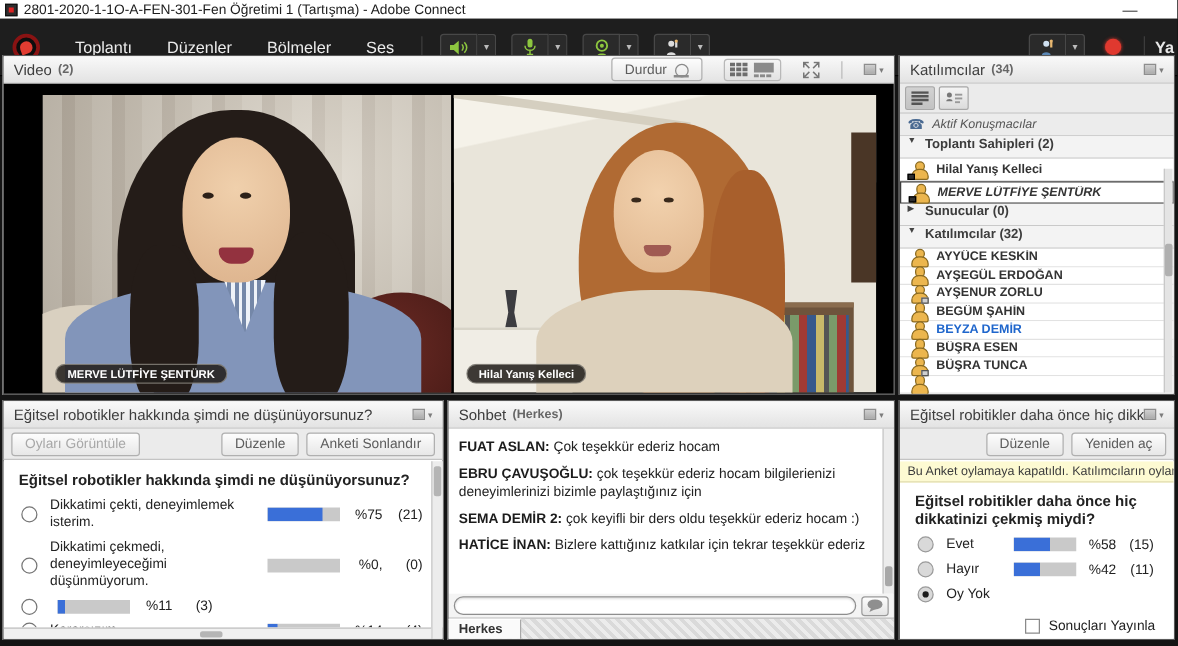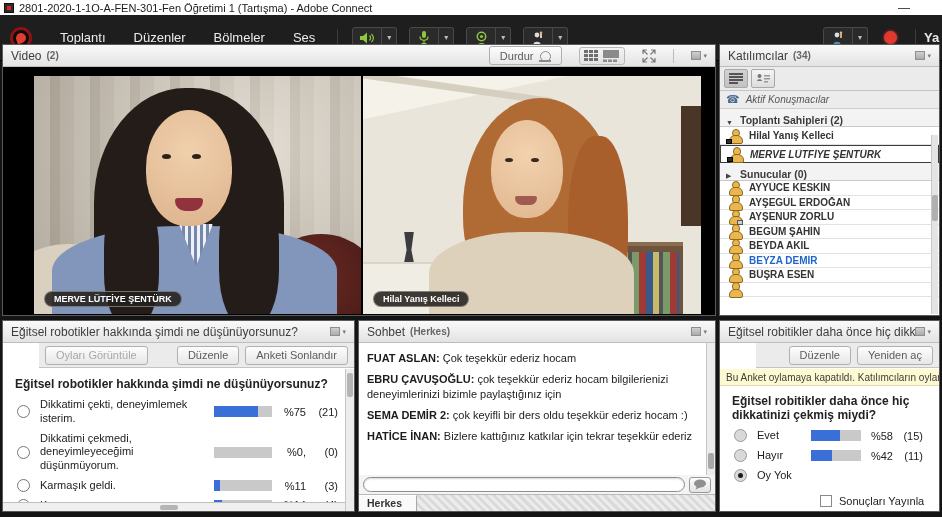--- a/index.html
+++ b/index.html
@@ -38,21 +38,21 @@
   .pod { position:absolute; background:#fff; border:1px solid #5a5a5a; }
   .pod-head { height:22px; background:linear-gradient(#f9f9f9,#e3e3e3); border-bottom:1px solid #bdbdbd;
     display:flex; align-items:center; padding:0 8px; }
   .pod-title { font-size:12px; font-weight:normal; color:#3d3d3d; white-space:nowrap; overflow:hidden; }
   .pod-sub { font-size:10px; font-weight:bold; color:#666; margin-left:5px; }
   .pod-menu { margin-left:auto; display:flex; align-items:center; gap:2px; cursor:default; flex:none;}
   .pm-box { width:10px; height:9px; background:linear-gradient(#cfcfcf,#ababab); border:1px solid #8e8e8e; }
   .pm-caret { font-size:7px; color:#7c7c7c; }
 
   .toolbar { height:25px; background:#ebebeb; border-bottom:1px solid #c4c4c4;
-    display:flex; align-items:center; padding:0 6px; gap:6px;margin-left:36px; }
+    display:flex; align-items:center; padding:0 6px; gap:6px; }
   .btn { height:19px; background:linear-gradient(#fdfdfd,#e7e7e7); border:1px solid #b0b0b0;
     border-radius:3px; font-size:11px; color:#5c5c5c; display:flex; align-items:center;
     justify-content:center; padding:0 10px; cursor:default; white-space:nowrap;}
   .btn.disabled { color:#a8a8a8; }
 
   
   #videoPod { left:2px; top:44px; width:714px; height:272px; }
   #videoArea { position:absolute; left:0; top:22px; right:0; bottom:0; background:#000; overflow:hidden;}
   .feed { position:absolute; top:9px; height:238px; overflow:hidden; }
   #feed1 { left:31px;  width:327px; }
@@ -116,21 +116,21 @@
   .att-toolbar { height:24px; background:#ebebeb; border-bottom:1px solid #c4c4c4;
     display:flex; align-items:center; padding:0 4px; gap:3px; }
   .tb-ico { width:24px; height:19px; border:1px solid #a8a8a8; border-radius:2px;
     background:linear-gradient(#f4f4f4,#dcdcdc); display:flex; align-items:center; justify-content:center; }
   .tb-ico.sel { background:linear-gradient(#d2d2d2,#c2c2c2); }
   .active-row { height:18px; background:#ececec; border-bottom:1px solid #cfcfcf;
     display:flex; align-items:center; padding:0 6px; gap:6px; font-style:italic;
     font-size:10px; color:#555; }
   .phone-g { font-size:11px; color:#4a6a92; }
   .grp { height:18px; background:#f3f3f3; border-bottom:1px solid #c9c9c9;
-    display:flex; align-items:flex-end; padding:0 6px; gap:6px; font-size:10.5px;
+    display:flex; align-items:flex-start; padding:0 6px; gap:6px; font-size:10.5px;
     font-weight:bold; color:#3c3c3c; }
   .grp .arr { font-size:7px; color:#444; width:8px; }
   .att-row { height:18px; border-bottom:1px solid #e2e2e2; display:flex; align-items:center;
     padding:0 6px 0 8px; gap:8px; font-size:10px; font-weight:bold; color:#333;
     background:#fff; white-space:nowrap; }
   .att-row.small { height:14.5px; }
   .att-row.hl .nm { color:#1f66cc; }
   .att-row.selbox { border:1px solid #3c3c3c; }
   .nm { overflow:hidden; text-overflow:ellipsis; }
   .person { width:13px; height:14px; position:relative; display:inline-block; flex:none; }
@@ -406,49 +406,55 @@
           <span class="badge"></span>
         </span>
       <span class="nm">MERVE LÜTFİYE ŞENTÜRK</span>
     </div>
 
     <div class="grp">
       <span class="arr">▶</span>
       <span>Sunucular (0)</span>
     </div>
 
+    <div class="grp">
+      <span class="arr">▼</span>
+      <span>Katılımcılar (32)</span>
+    </div>
     <div class="att-row small">
       <span class="person"></span>
       <span class="nm">AYYÜCE KESKİN</span>
     </div>
     <div class="att-row small">
       <span class="person"></span>
       <span class="nm">AYŞEGÜL ERDOĞAN</span>
     </div>
     <div class="att-row small">
       <span class="person">
           <span class="badge"></span>
         </span>
       <span class="nm">AYŞENUR ZORLU</span>
     </div>
     <div class="att-row small">
       <span class="person"></span>
       <span class="nm">BEGÜM ŞAHİN</span>
     </div>
-    <div class="att-row small">
-      <span class="person"></span>
-      <span class="nm">BEYDA AKIL</span>
-    </div>
     <div class="att-row small hl">
       <span class="person"></span>
       <span class="nm">BEYZA DEMİR</span>
     </div>
     <div class="att-row small">
       <span class="person"></span>
       <span class="nm">BÜŞRA ESEN</span>
+    </div>
+    <div class="att-row small">
+      <span class="person">
+          <span class="badge"></span>
+        </span>
+      <span class="nm">BÜŞRA TUNCA</span>
     </div>
     <div class="att-row small hl">
       <span class="person"></span>
 
     </div>
     <div class="att-scroll">
         <span class="hdl"></span>
       </div>
   </div>
 
@@ -481,21 +487,20 @@
         <span class="radio"></span>
         <span class="olabel">Dikkatimi çekmedi, deneyimleyeceğimi düşünmüyorum.</span>
         <span class="bar">
             <span class="fill" style="width: 0%;"></span>
           </span>
         <span class="pct">%0,</span>
         <span class="cnt">(0)</span>
       </div>
       <div class="popt">
         <span class="radio"></span>
-        <span class="olabel">Karmaşık geldi.</span>
         <span class="bar">
             <span class="fill" style="width: 11%;"></span>
           </span>
         <span class="pct">%11</span>
         <span class="cnt">(3)</span>
       </div>
       <div class="popt">
         <span class="radio"></span>
         <span class="olabel">Kararsızım.</span>
         <span class="bar">

